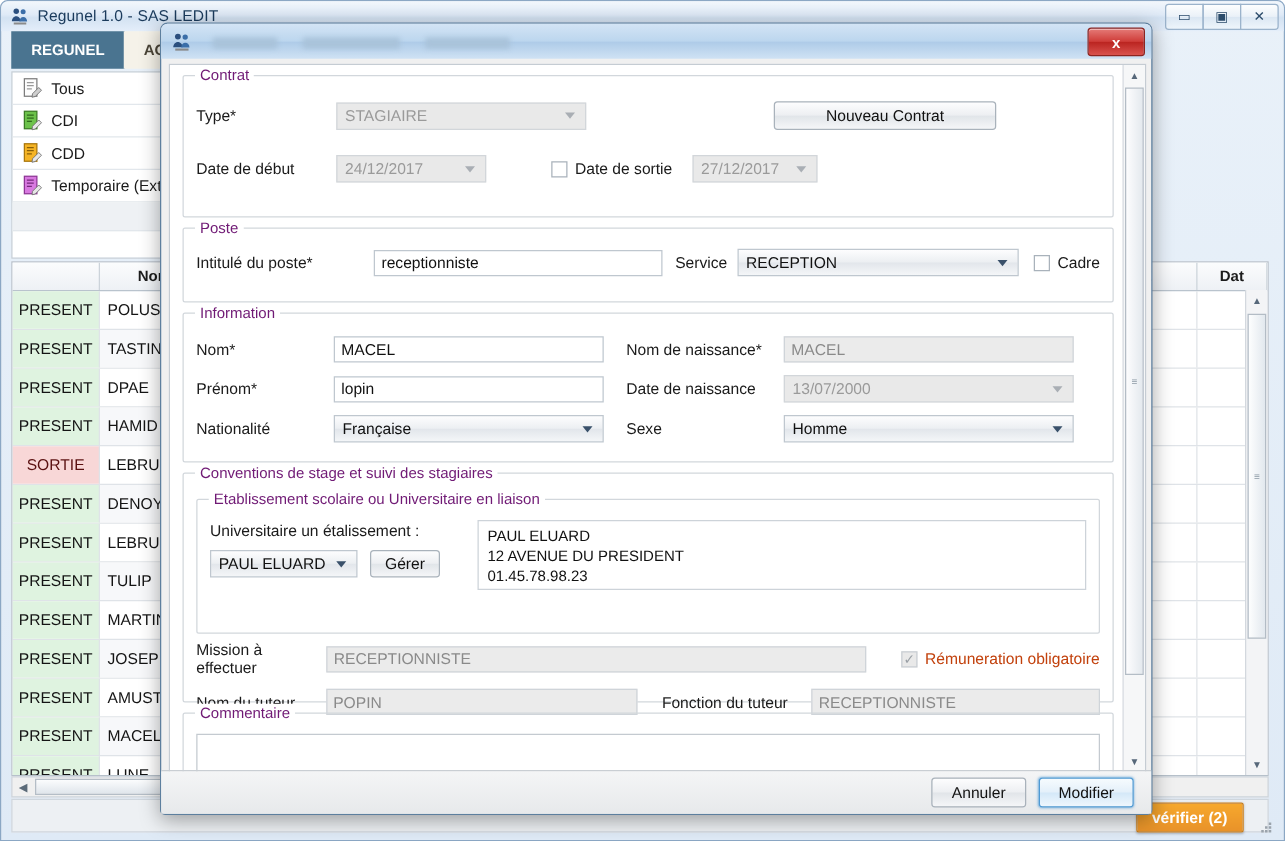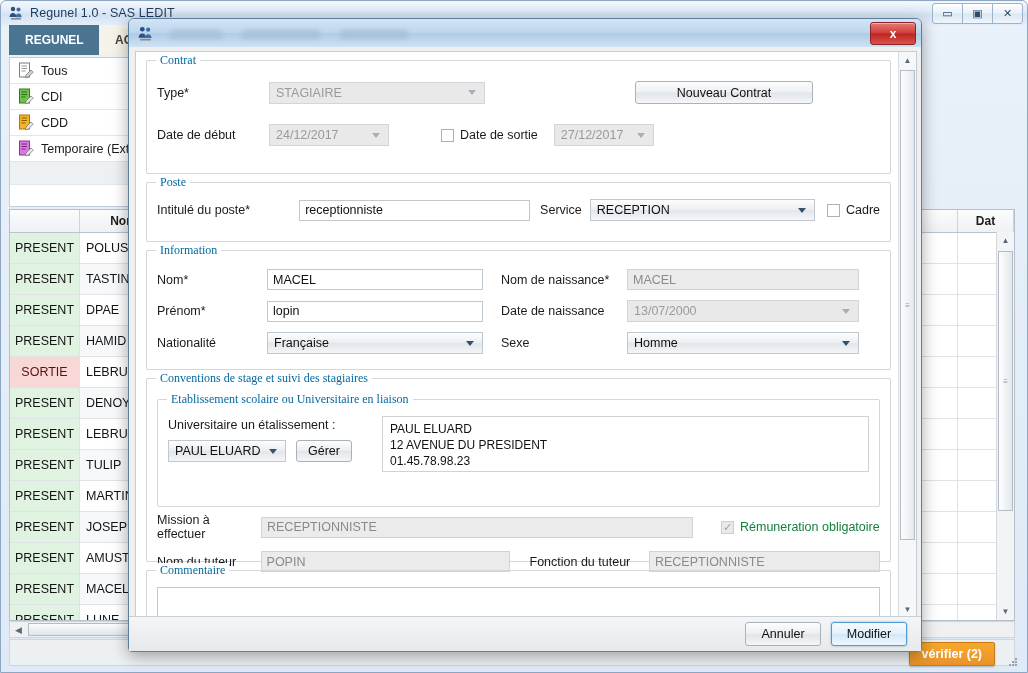--- a/index.html
+++ b/index.html
@@ -169,21 +169,21 @@
   #dlg-content{position:absolute;left:0;top:0;width:765px;}
 
   
   .group{
     position:relative;margin:8px 10px 0 10px;
     border:1px solid #d2d7dc;border-radius:2px;
     padding:14px 10px 10px 10px;
   }
   .group > legend, .grp-title{
     position:absolute;top:-8px;left:9px;background:#ffffff;
-    padding:0 4px;font-size:12px;color:#0369a1;font-family:Liberation Serif, serif;
+    padding:0 4px;font-size:12px;color:#701a75;
   }
   .row{display:flex;align-items:center;margin-bottom:10px;}
   .row:last-child{margin-bottom:2px;}
   .lbl{font-size:12.5px;color:#1a1a1a;}
 
   .tfield{
     border:1px solid #bfc7cf;background:#ffffff;height:21px;box-sizing:border-box;
     font-size:12.5px;color:#111;padding:0 5px;display:flex;align-items:center;
     font-family:"Liberation Sans",sans-serif;
   }
@@ -461,21 +461,21 @@
     <span id="dlg-close">x</span>
   </div>
 
   <div id="dlg-body">
     <div id="dlg-content">
 
       <div class="group" style="height:88px;">
         <span class="grp-title">Contrat</span>
         <div class="row" style="margin-top:6px;">
           <span class="lbl" style="width:112px;">Type*</span>
-          <span class="combo disabled" style="width:216px;">
+          <span class="combo disabled" style="width:200px;">
             <span class="cv">STAGIAIRE</span>
             <span class="caret dim"></span>
           </span>
           <span class="btn" style="width:178px;height:23px;margin-left:150px;">Nouveau Contrat</span>
         </div>
         <div class="row" style="margin-top:20px;">
           <span class="lbl" style="width:112px;">Date de début</span>
           <span class="combo disabled" style="width:120px;">
             <span class="cv">24/12/2017</span>
             <span class="caret dim"></span>
@@ -559,21 +559,21 @@
                 <div>01.45.78.98.23</div>
               </div>
             </div>
           </div>
         </div>
 
         <div class="row" style="margin-top:6px;">
           <span class="lbl" style="width:104px;">Mission à effectuer</span>
           <span class="tfield disabled" style="width:432px;">RECEPTIONNISTE</span>
           <span class="chk dim" style="margin-left:28px;">✓</span>
-          <span class="lbl" style="color:#15803d;">Rémuneration obligatoire</span>
+          <span class="lbl" style="color:#c2410c;">Rémuneration obligatoire</span>
         </div>
         <div class="row" style="margin-top:8px;">
           <span class="lbl" style="width:104px;">Nom du tuteur</span>
           <span class="tfield disabled" style="width:250px;">POPIN</span>
           <span class="lbl" style="margin-left:20px;width:120px;">Fonction du tuteur</span>
           <span class="tfield disabled" style="width:232px;">RECEPTIONNISTE</span>
         </div>
       </div>
 
       <div class="group" style="height:58px;">

